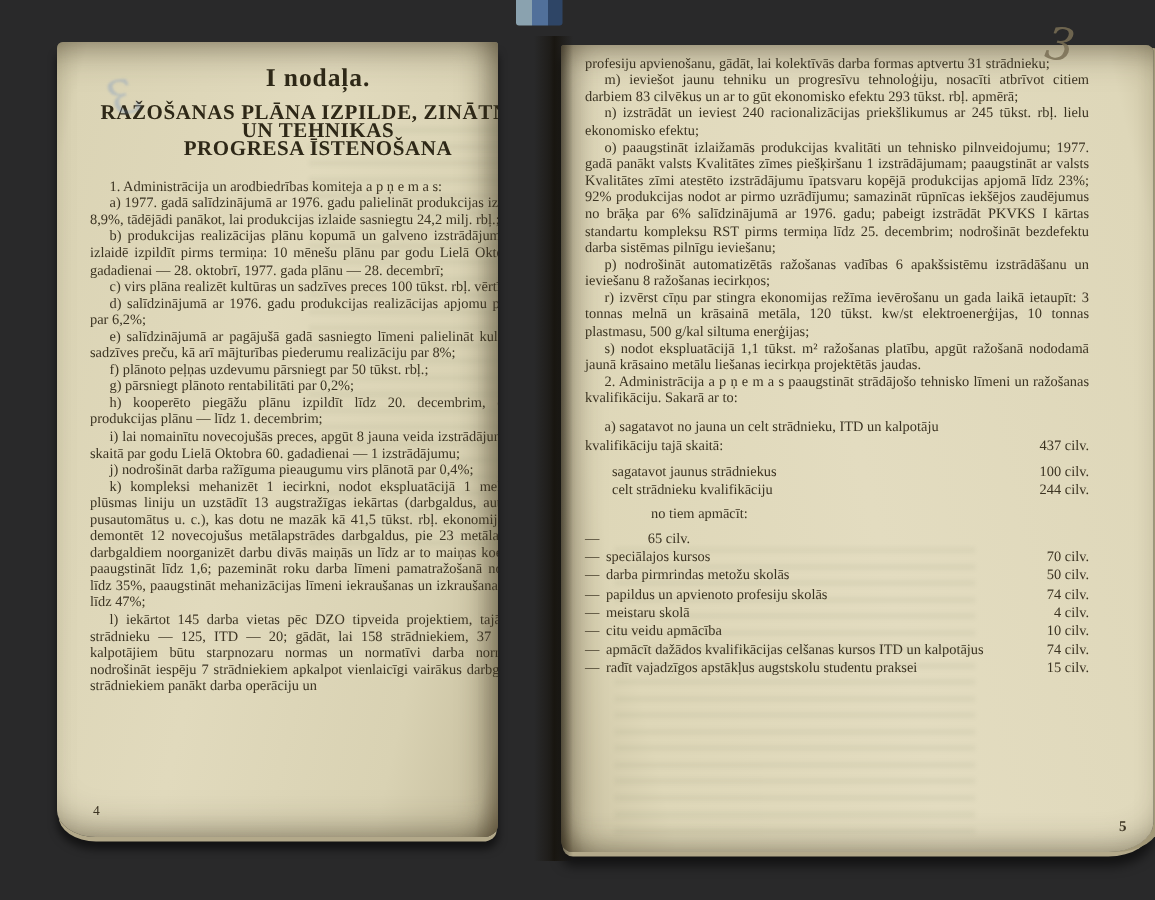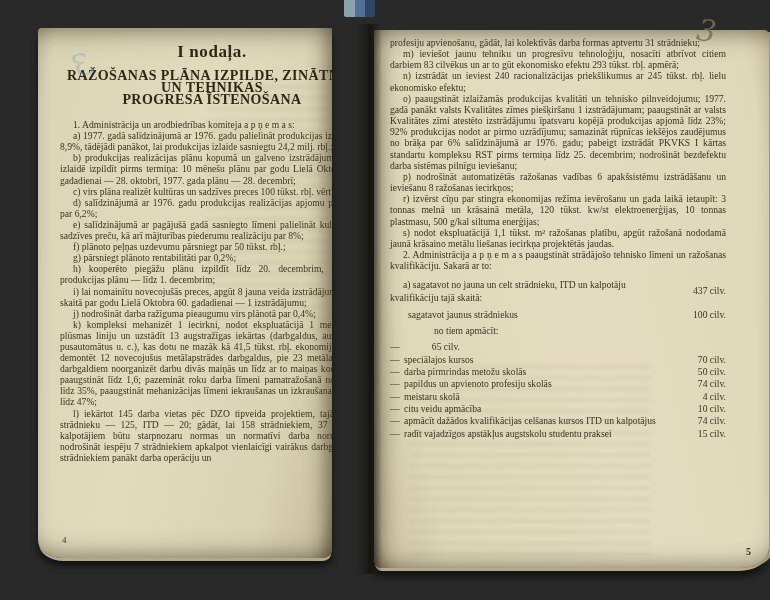--- a/index.html
+++ b/index.html
@@ -59,21 +59,21 @@
     font-size:14px;font-weight:bold;letter-spacing:.4px;line-height:12px;
     text-align:center;margin:0 0 13px;color:#2e2817;
   }
   .text-left p,.text-right p{margin:0;text-indent:13px;}
   .text-right{
     position:absolute;left:16px;top:7px;width:336px;
     font-size:9.6px;line-height:11.15px;text-align:justify;
   }
   
   .qual-table{margin-top:8px;text-align:left;}
-  .qrow{display:flex;align-items:center;line-height:12.3px;}
+  .qrow{display:flex;align-items:flex-end;line-height:12.3px;}
   .qrow .dash{flex:0 0 14px;}
   .qrow .lbl{flex:1 1 auto;padding-right:8px;}
   .qrow .val{flex:0 0 56px;text-align:right;white-space:nowrap;}
   .qrow.row-a{margin-bottom:5px;}
   .qrow.row-a .lbl{text-indent:13px;padding-right:34px;}
   .qrow.ind1 .lbl{padding-left:18px;}
   .qrow.ind2{margin:4px 0;}
   .qrow.ind2 .lbl{padding-left:44px;}
   
   .pgnum-left{position:absolute;left:24px;bottom:13px;font-size:9px;}
@@ -140,20 +140,24 @@
 
       <div class="qual-table">
         <div class="qrow row-a">
           <span class="lbl">a) sagatavot no jauna un celt strādnieku, ITD un kalpotāju kvalifikāciju tajā skaitā:</span>
           <span class="val">437 cilv.</span>
         </div>
         <div class="qrow ind1">
           <span class="lbl">sagatavot jaunus strādniekus</span>
           <span class="val">100 cilv.</span>
         </div>
+        <div class="qrow ind1">
+          <span class="lbl">celt strādnieku kvalifikāciju</span>
+          <span class="val">244 cilv.</span>
+        </div>
         <div class="qrow ind2">
           <span class="lbl">no tiem apmācīt:</span>
           <span class="val"></span>
         </div>
         <div class="qrow">
           <span class="dash">—</span>
           <span class="val">65 cilv.</span>
         </div>
         <div class="qrow">
           <span class="dash">—</span>

